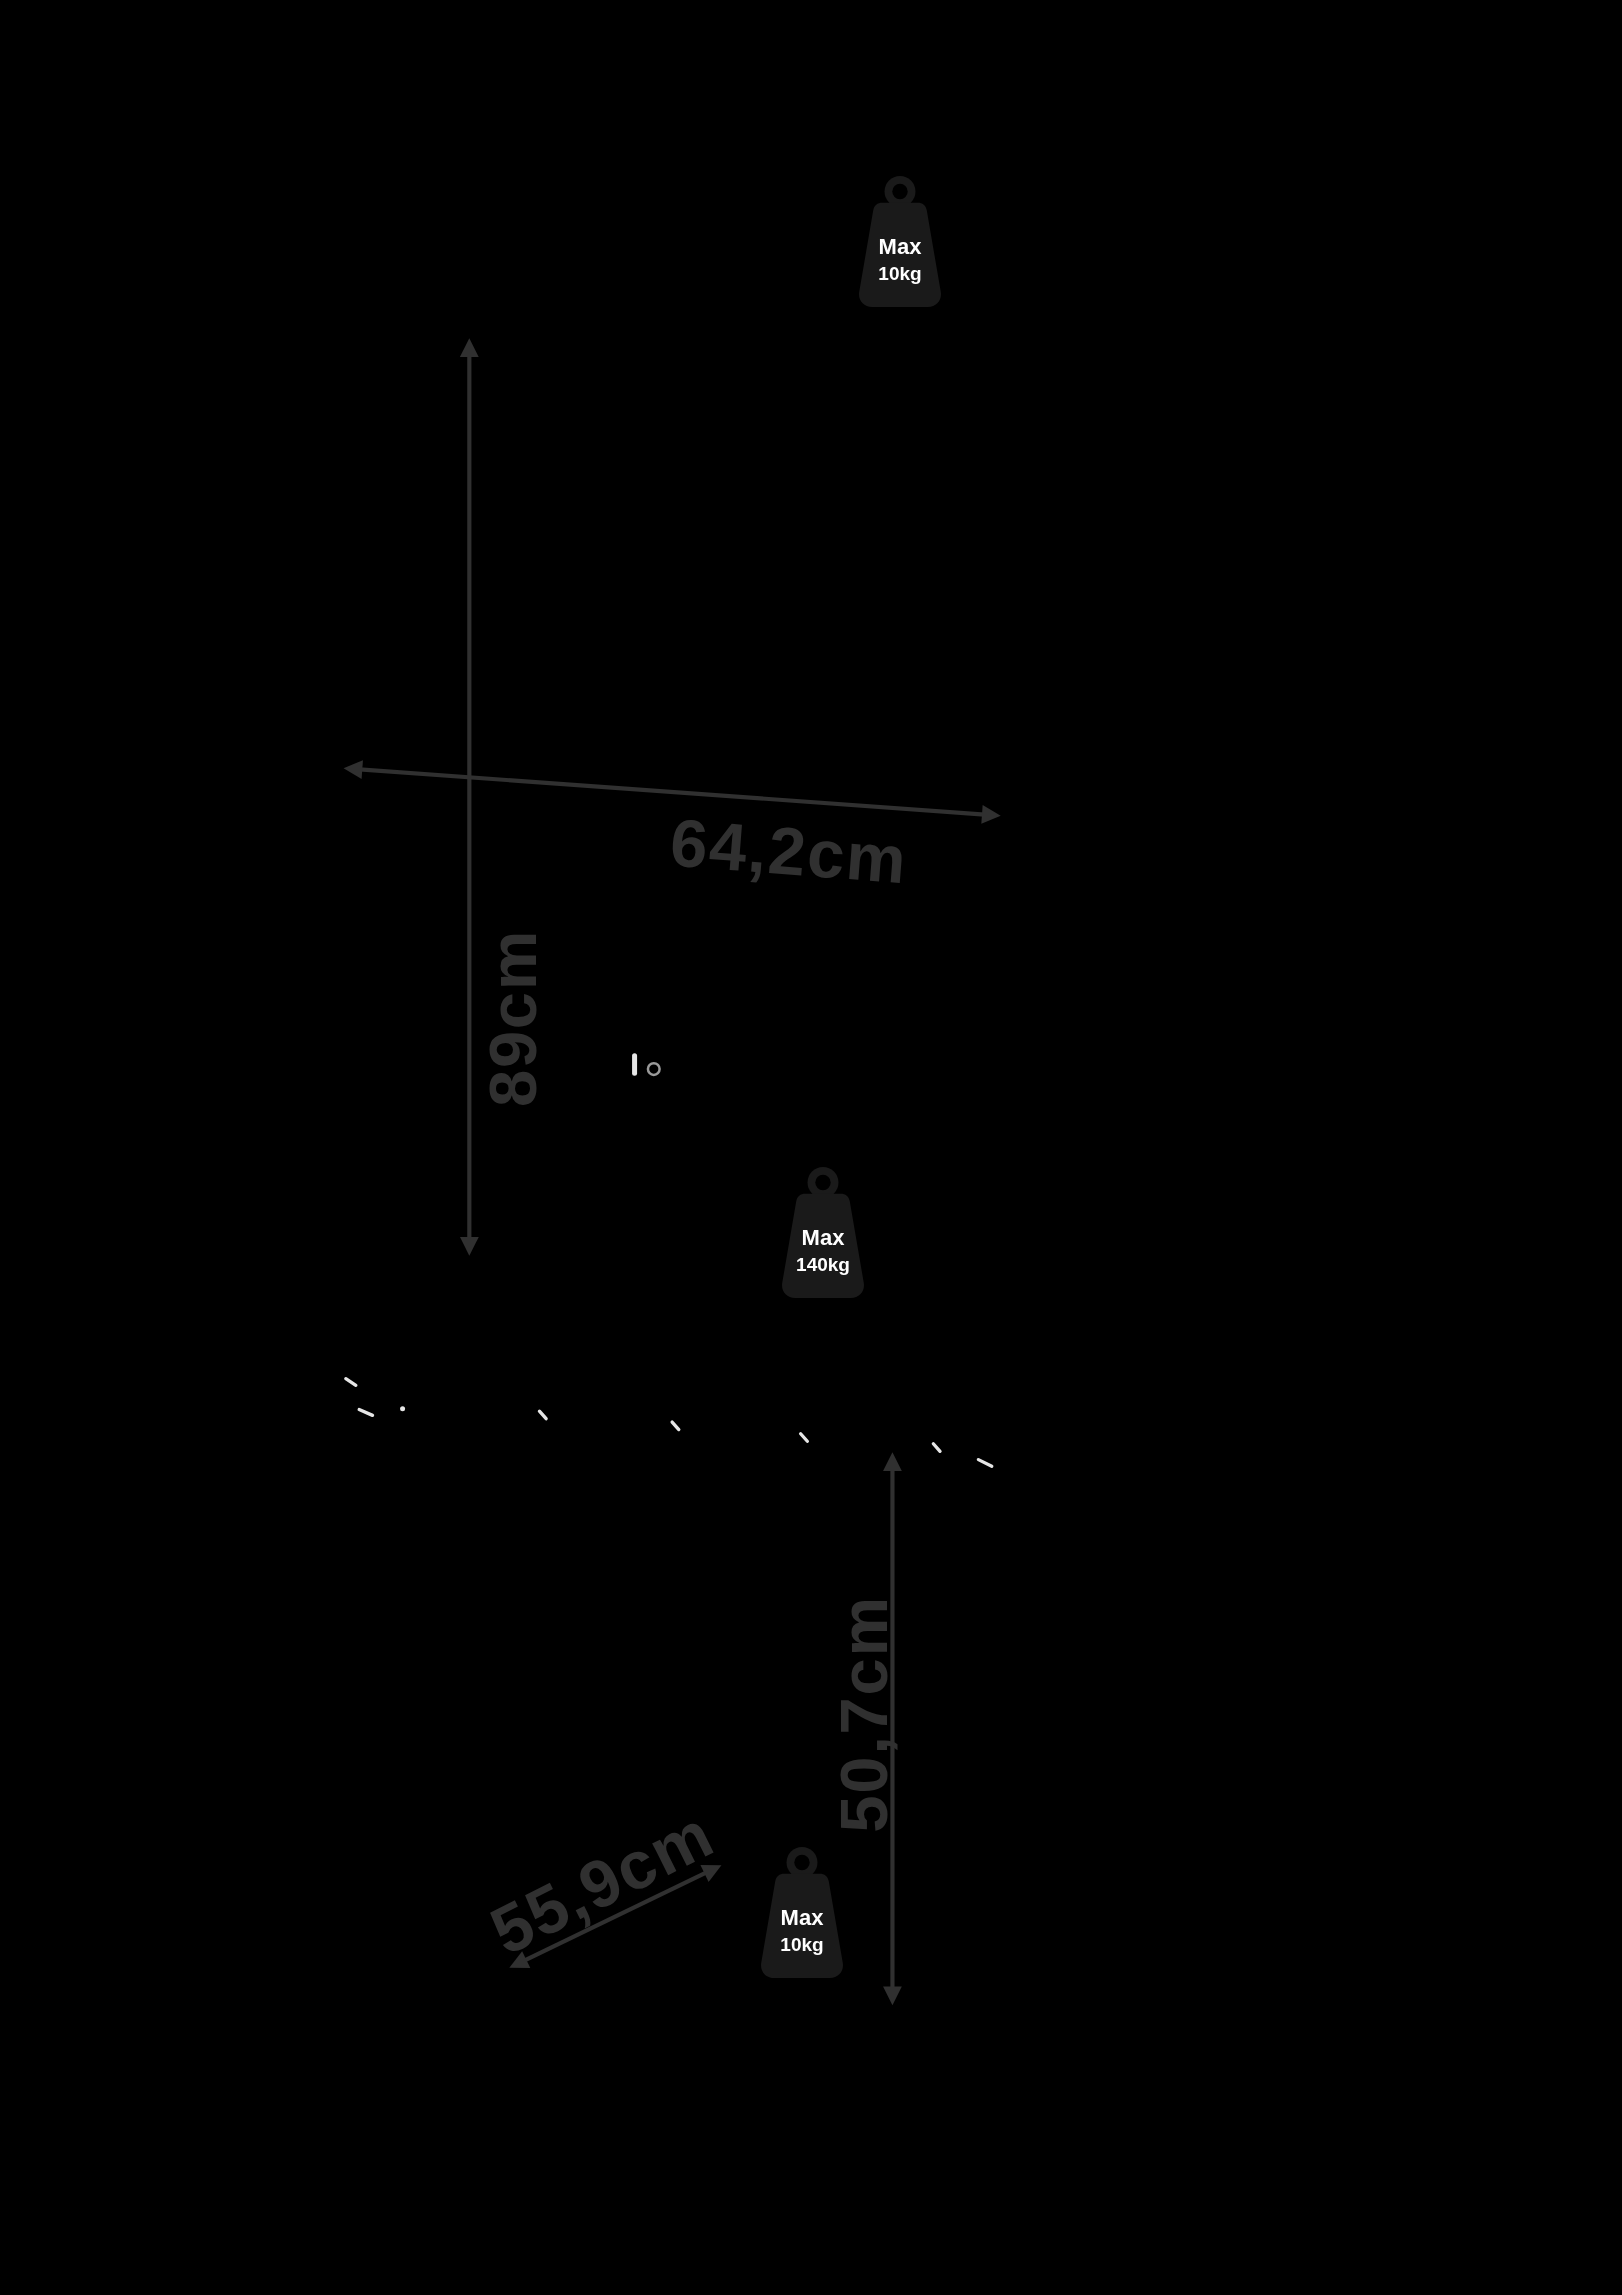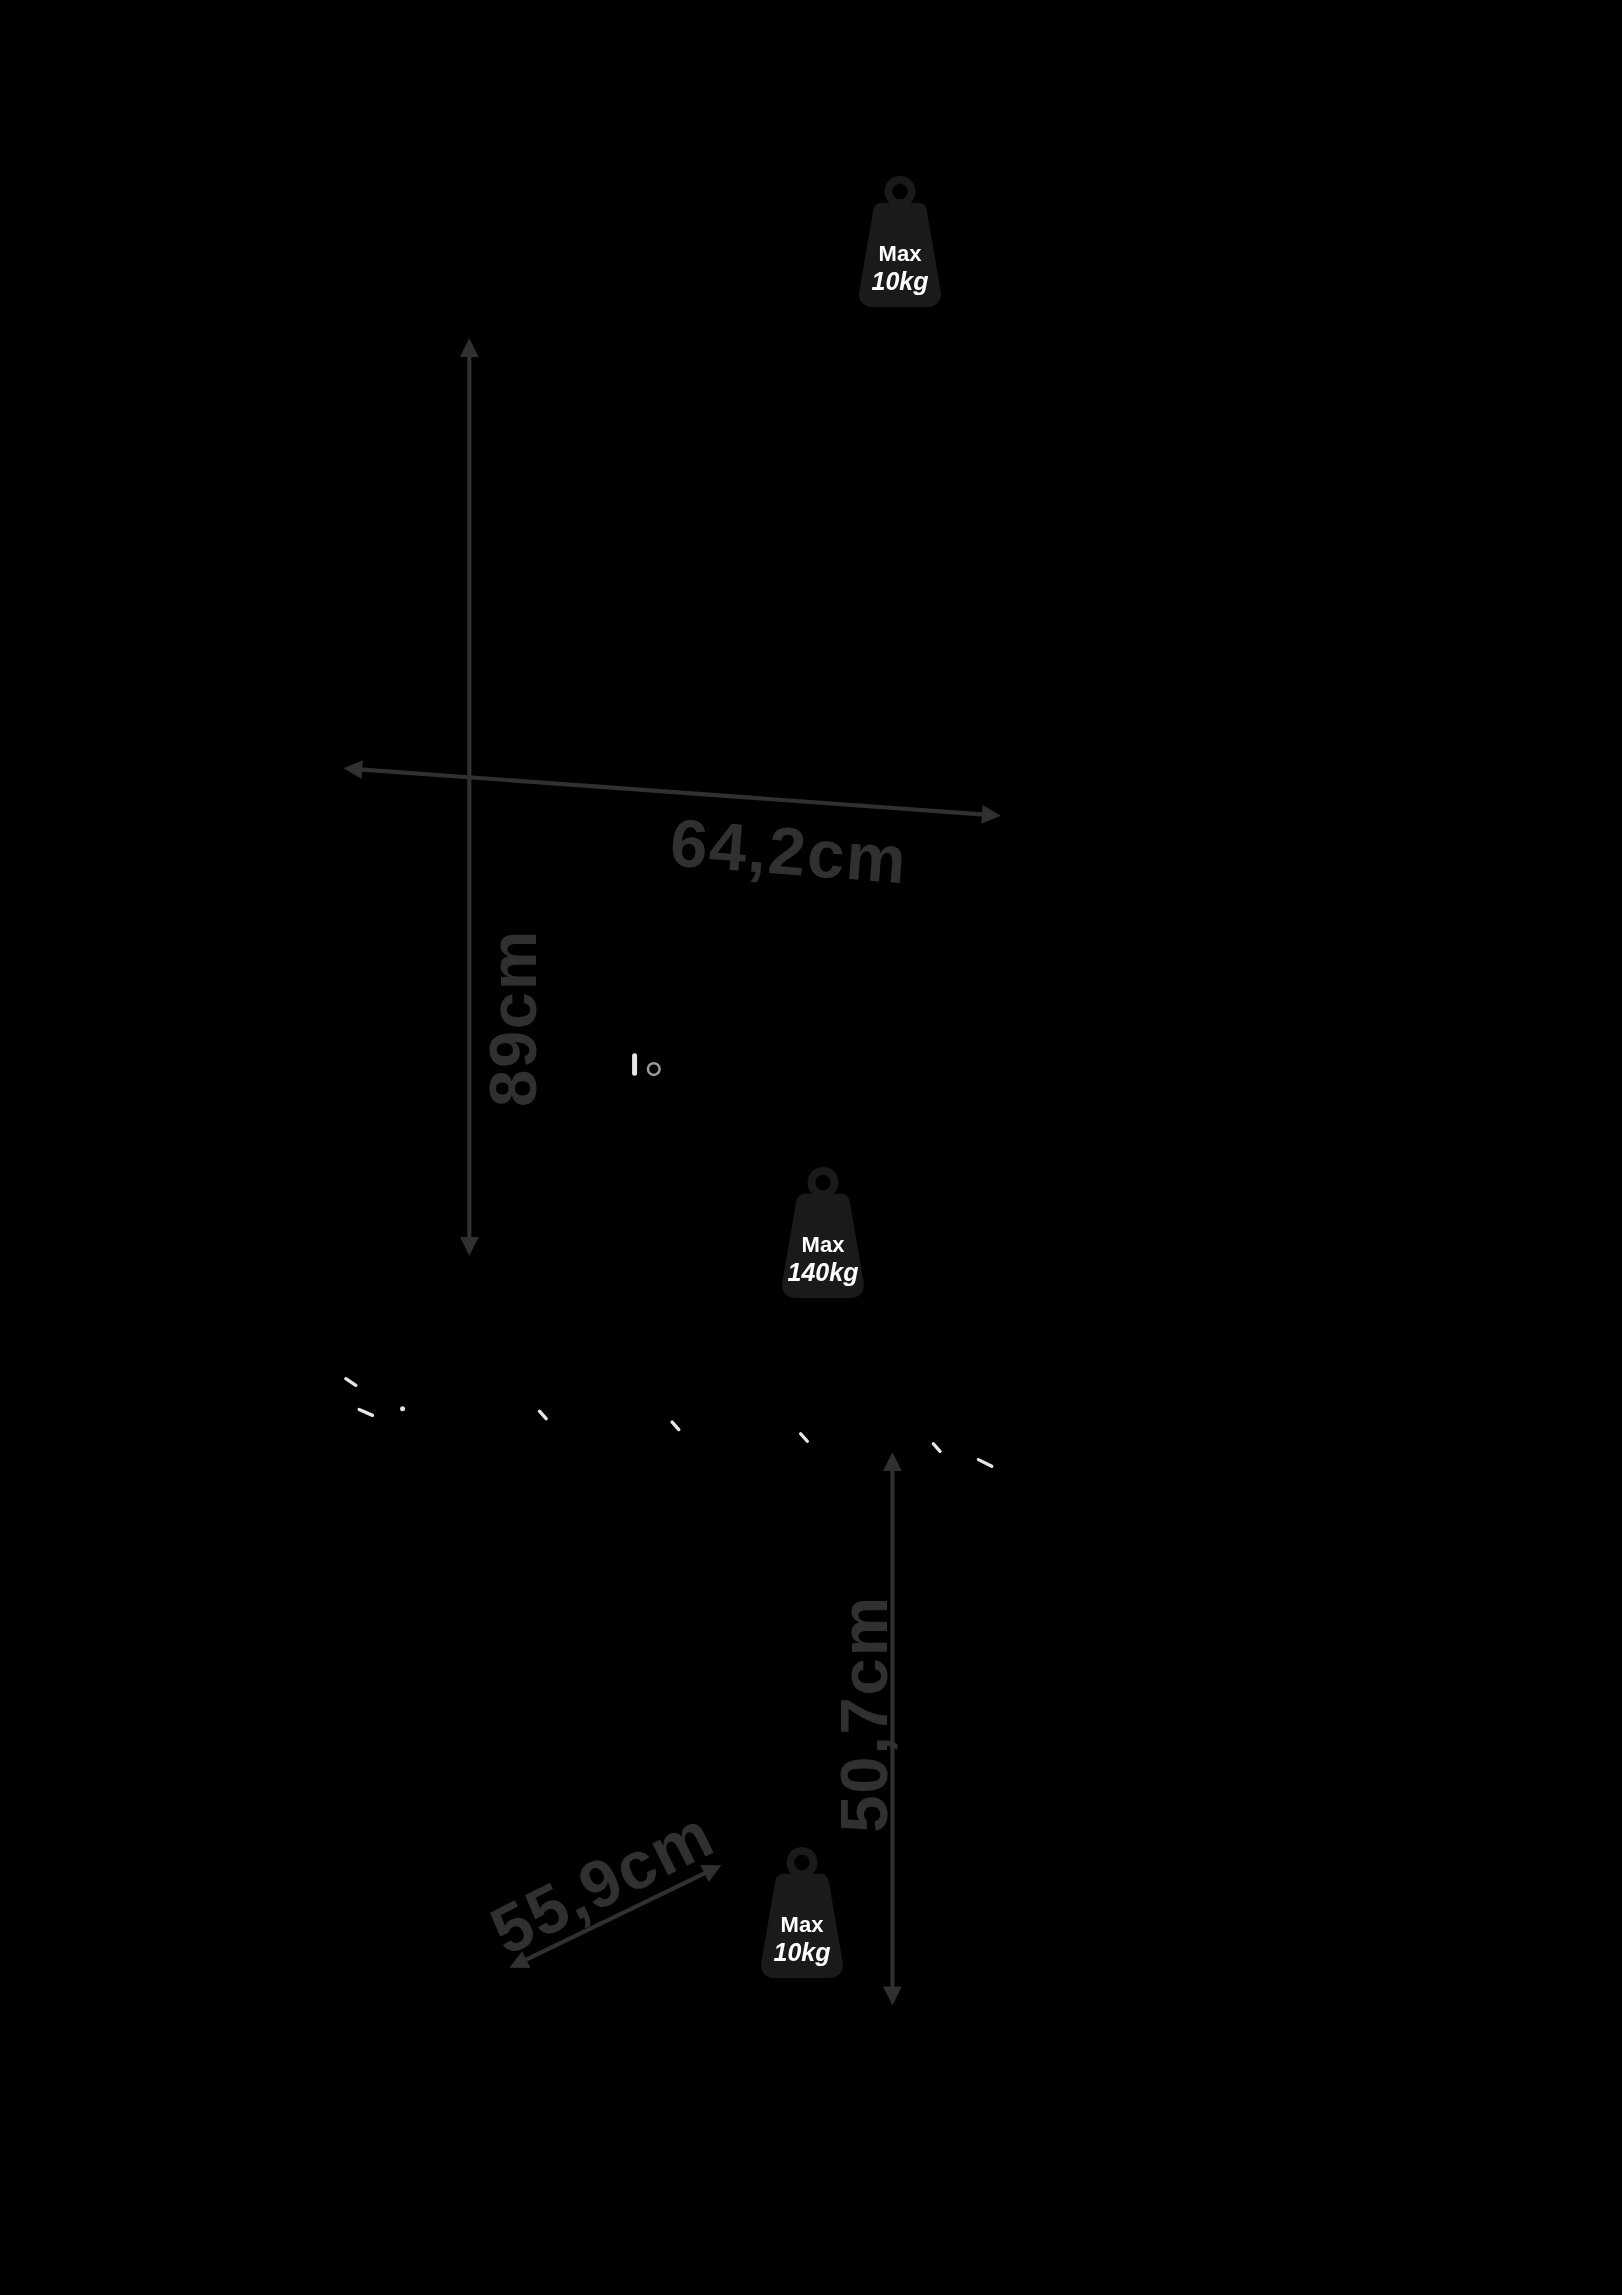--- a/index.html
+++ b/index.html
@@ -44,32 +44,30 @@
     width: 100%;
     height: 100%;
   }
   .weight-text {
     position: absolute;
     left: 0;
     right: 0;
     top: 60px;
     text-align: center;
     color: var(--weight-text, #ffffff);
-    margin-top: 7px;
   }
   .weight-line1 {
     font-size: 22px;
     font-weight: 700;
     line-height: 25px;
   }
   .weight-line2 {
-    font-size: 25px;
+    font-size: 19px;
     font-weight: 700;
     line-height: 30px;
-    font-style: italic;
   }
 </style>
 </head>
 <body>
 
 <div class="canvas">
 
   <svg class="overlay" viewBox="0 0 1944 2750">
     <defs>
       <marker id="ah" viewBox="0 0 10 10" refX="7" refY="5" markerWidth="5" markerHeight="4.5" orient="auto-start-reverse">

